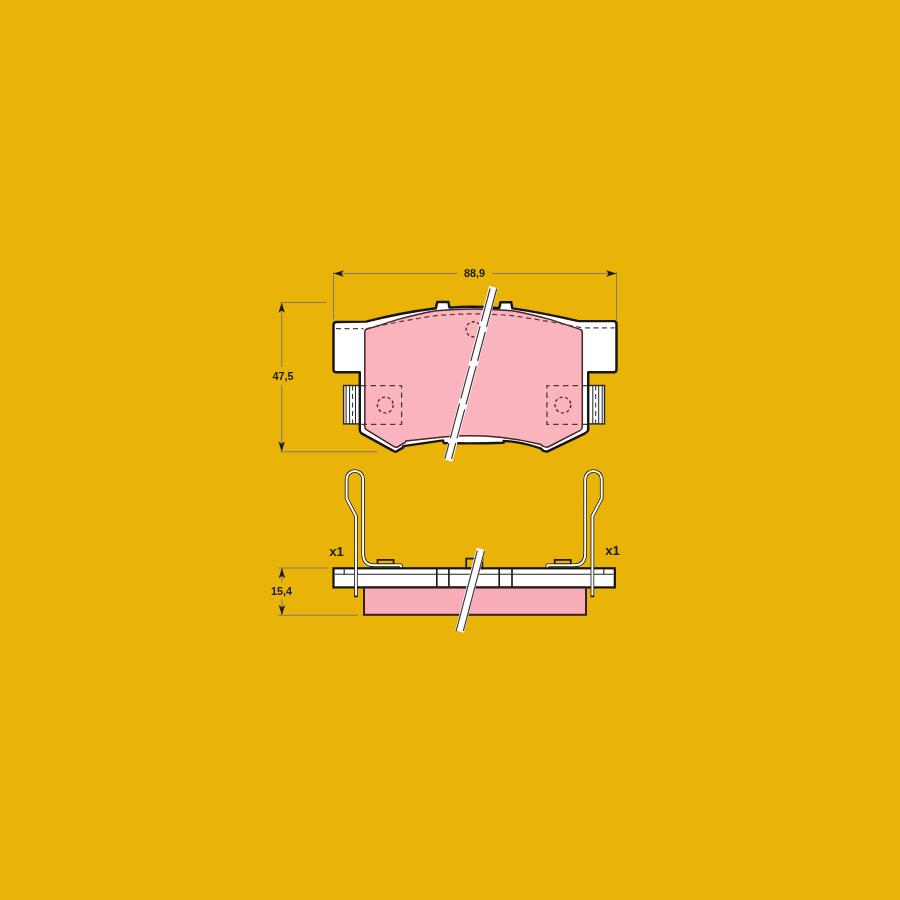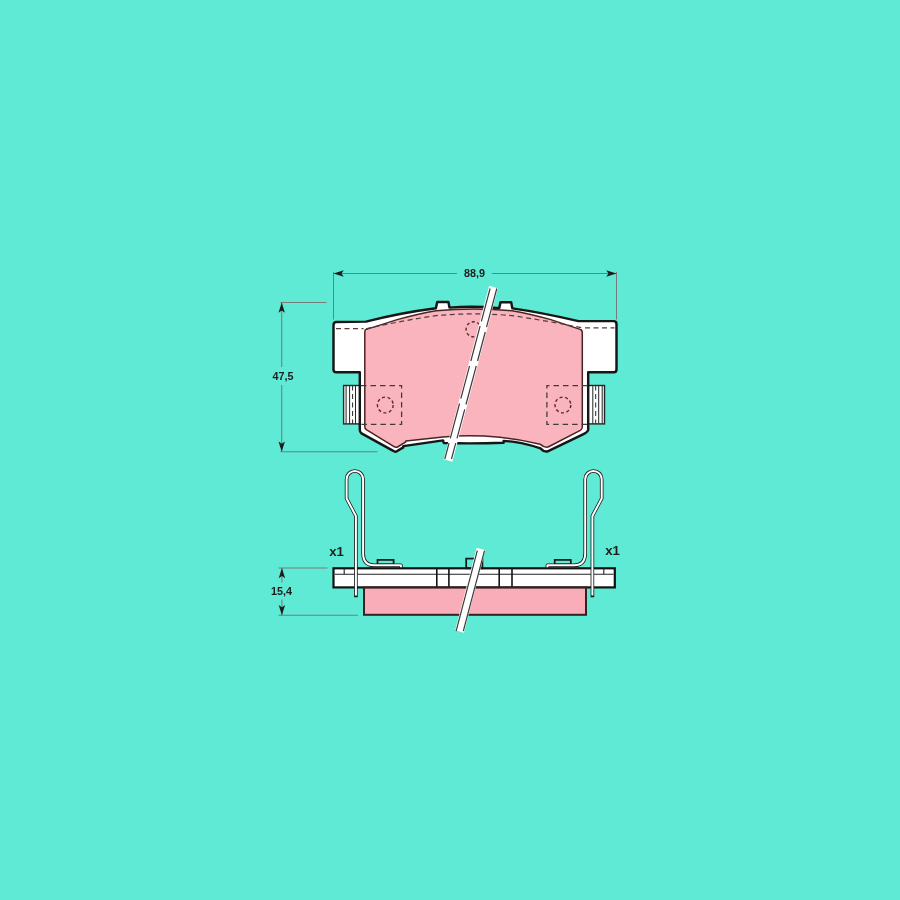--- a/index.html
+++ b/index.html
@@ -1,16 +1,16 @@
 <!DOCTYPE html>
 <html><head>
 <meta charset="utf-8">
 <style>
 html,body{margin:0;padding:0;background:#ffffff;}
-#c{position:relative;width:900px;height:900px;background:#5eead4;font-family:"Liberation Sans",sans-serif;overflow:hidden;}
+#c{position:relative;width:900px;height:900px;background:#eab308;font-family:"Liberation Sans",sans-serif;overflow:hidden;}
 svg{position:absolute;left:0;top:0;transform:translateZ(0);will-change:transform;}
 text{font-family:"Liberation Sans",sans-serif;fill:#1d1d1d;}
 </style>
 </head>
 <body>
 <div id="c">
 <svg width="900" height="900" viewBox="0 0 900 900">
 
 <g stroke="#242424">
 <rect x="343.6" y="385.5" width="16.3" height="38.4" fill="#ffffff" stroke-width="1.4"></rect>

